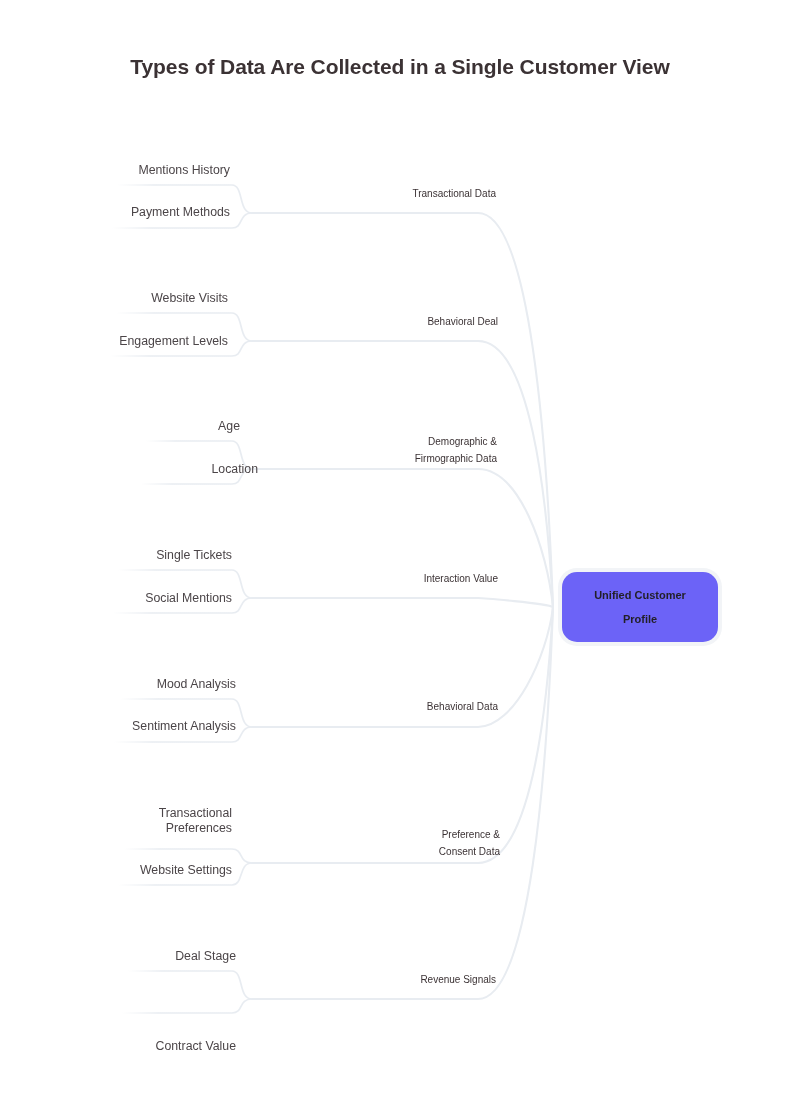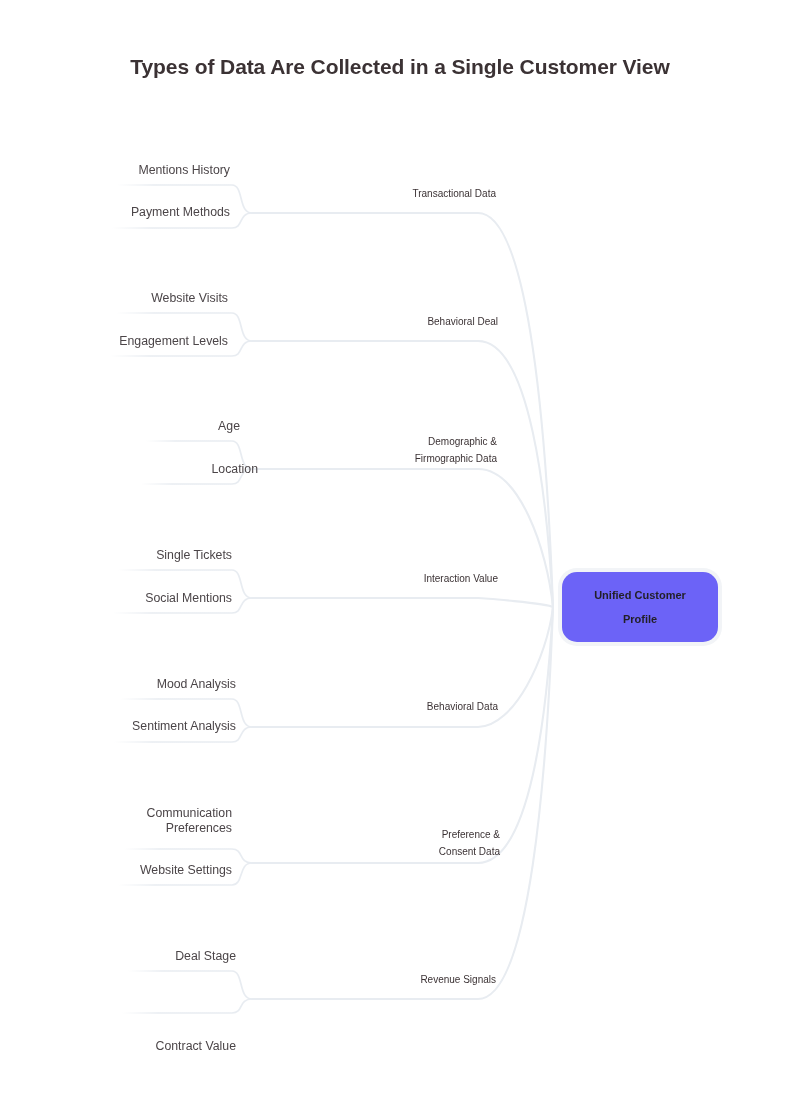--- a/index.html
+++ b/index.html
@@ -135,21 +135,21 @@
       <div class="leaf-label" style="left: 0px; top: 163px; width: 230px;">Mentions History</div>
       <div class="leaf-label" style="left: 0px; top: 205px; width: 230px;">Payment Methods</div>
       <div class="leaf-label" style="left: -2px; top: 291px; width: 230px;">Website Visits</div>
       <div class="leaf-label" style="left: -2px; top: 334px; width: 230px;">Engagement Levels</div>
       <div class="leaf-label" style="left: 10px; top: 419px; width: 230px;">Age</div>
       <div class="leaf-label" style="left: 28px; top: 462px; width: 230px;">Location</div>
       <div class="leaf-label" style="left: 2px; top: 548px; width: 230px;">Single Tickets</div>
       <div class="leaf-label" style="left: 2px; top: 591px; width: 230px;">Social Mentions</div>
       <div class="leaf-label" style="left: 6px; top: 677px; width: 230px;">Mood Analysis</div>
       <div class="leaf-label" style="left: 6px; top: 719px; width: 230px;">Sentiment Analysis</div>
-      <div class="leaf-label" style="left: 2px; top: 806px; width: 230px;">Communication
+      <div class="leaf-label" style="left: 2px; top: 806px; width: 230px;">Transactional
 Preferences</div>
       <div class="leaf-label" style="left: 2px; top: 863px; width: 230px;">Website Settings</div>
       <div class="leaf-label" style="left: 6px; top: 949px; width: 230px;">Deal Stage</div>
       <div class="leaf-label" style="left: 6px; top: 1039px; width: 230px;">Contract Value</div>
     </div>
 
   <div class="center-node" style="background: rgb(108, 99, 247);">
     <div class="center-node-text" style="color: rgb(34, 31, 38);">Unified Customer
 Profile</div>
   </div>

